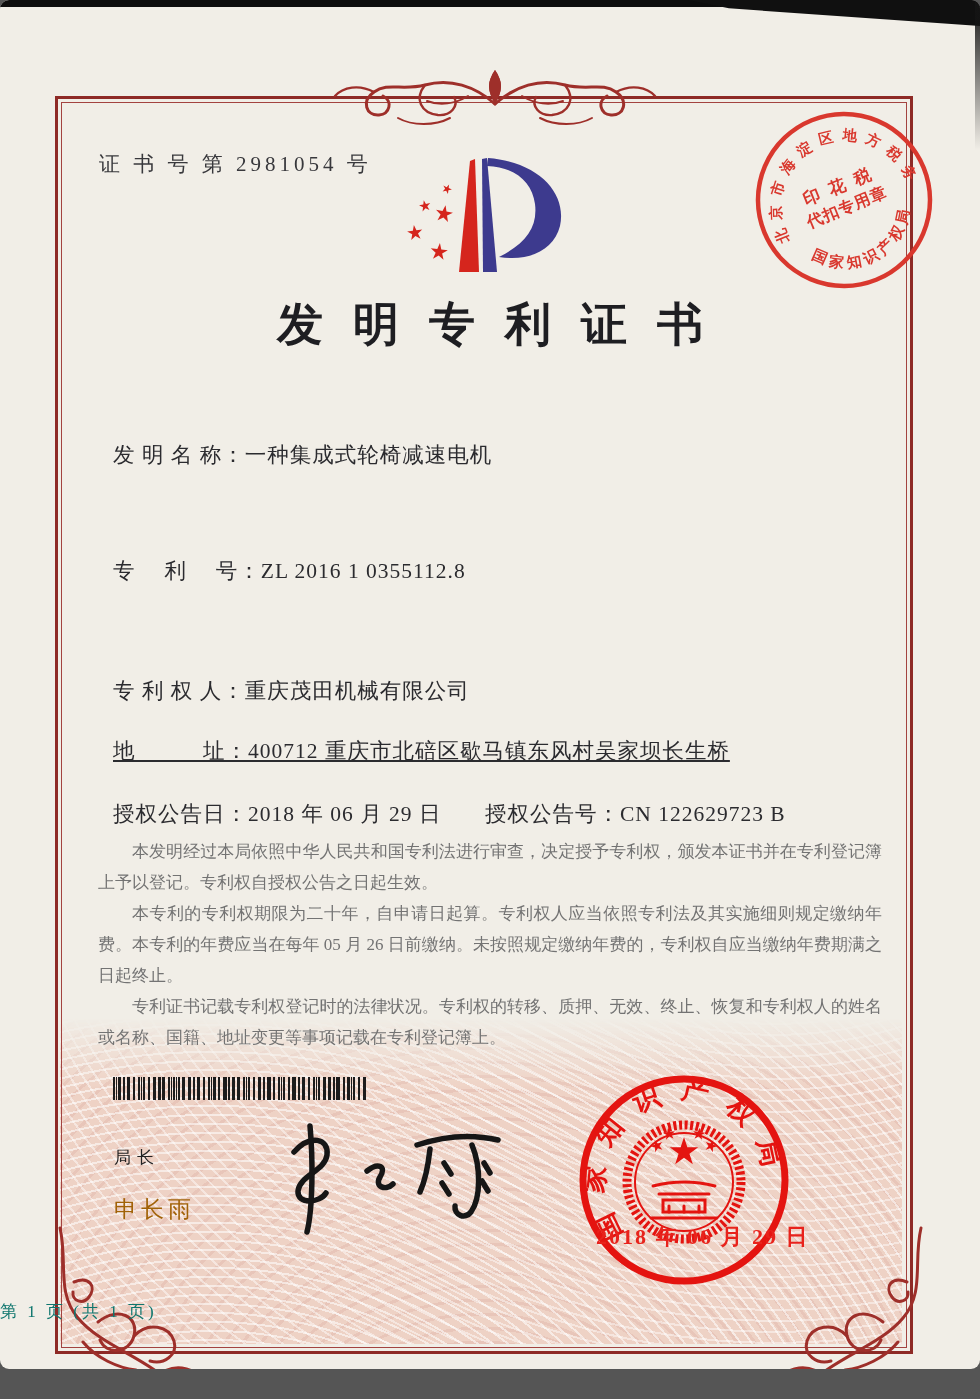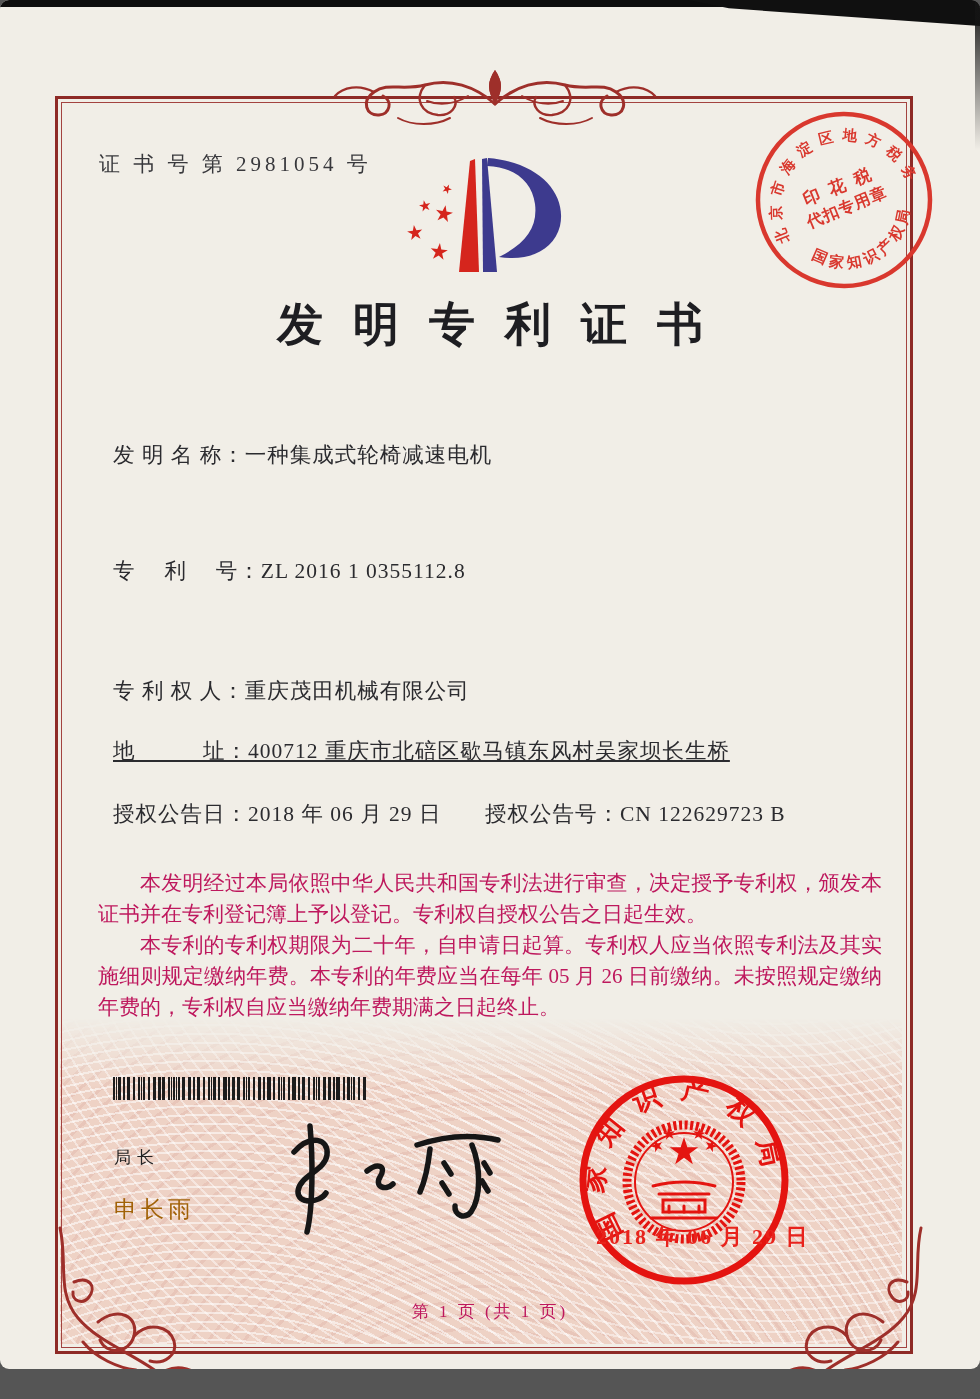--- a/index.html
+++ b/index.html
@@ -31,34 +31,34 @@
     mask-image:linear-gradient(180deg,transparent 0,#000 70px);
   }
   .abs{position:absolute;}
   .cert-no{left:99px;top:150px;font-size:21px;letter-spacing:4px;color:#38383c;}
   .title{left:0;right:0;top:294px;text-align:center;font-size:46px;font-weight:700;
     letter-spacing:30px;text-indent:30px;color:#1e1e22;}
   .field-row{left:113px;font-size:21.5px;white-space:nowrap;color:#2b2b2f;}
   .field-label{letter-spacing:1px;}
   .field-value{letter-spacing:1px;}
   .field-col2{position:absolute;left:372px;top:0;white-space:nowrap;}
-  .paras{left:98px;top:868px;width:784px;font-size:21px;line-height:31px;
-    text-align:justify;color:#be185d;}
+  .paras{left:98px;top:836px;width:784px;font-size:17px;line-height:31px;
+    text-align:justify;color:#737373;}
   .paras p{margin:0;text-indent:2em;}
   .barcode{left:113px;top:1077px;width:253px;height:23px;
     background-image:
       repeating-linear-gradient(90deg,#1c1c1c 0 2px,rgba(0,0,0,0) 2px 5px),
       repeating-linear-gradient(90deg,#1c1c1c 0 1px,rgba(0,0,0,0) 1px 7px),
       repeating-linear-gradient(90deg,rgba(0,0,0,0) 0 3px,#1c1c1c 3px 4px,rgba(0,0,0,0) 4px 11px);
   }
   .director-title{left:114px;top:1146px;font-size:17px;letter-spacing:6px;color:#222;}
   .director-name{left:114px;top:1194px;font-size:23px;letter-spacing:4px;color:#a16207;}
   .seal-date{left:596px;top:1222px;font-size:22px;letter-spacing:2px;color:#e8231c;
     font-weight:600;}
-  .footer{left:0;right:0;top:1300px;text-align:center;font-size:17px;letter-spacing:3px;color:#be185d;}
+  .footer{left:0;right:0;top:1300px;font-size:17px;letter-spacing:3px;color:#0f766e;}
   svg{display:block;}
   .red-stroke{stroke:#9e2f2a;fill:none;stroke-linecap:round;stroke-linejoin:round;}
 </style>
 </head>
 <body>
 
 <div class="page">
 
   <svg width="0" height="0" style="position:absolute">
     <defs>
@@ -156,20 +156,21 @@
   <div class="abs field-row" style="top:780px;margin-top:19px;">
     <span class="field-label">授权公告日：</span><span class="field-value">2018 年 06 月 29 日</span>
     <span class="field-col2">
       <span class="field-label">授权公告号：</span><span class="field-value">CN 122629723 B</span>
     </span>
   </div>
 
   <div class="abs paras">
     <p>本发明经过本局依照中华人民共和国专利法进行审查，决定授予专利权，颁发本证书并在专利登记簿上予以登记。专利权自授权公告之日起生效。</p>
     <p>本专利的专利权期限为二十年，自申请日起算。专利权人应当依照专利法及其实施细则规定缴纳年费。本专利的年费应当在每年 05 月 26 日前缴纳。未按照规定缴纳年费的，专利权自应当缴纳年费期满之日起终止。</p>
+    <p>专利证书记载专利权登记时的法律状况。专利权的转移、质押、无效、终止、恢复和专利权人的姓名或名称、国籍、地址变更等事项记载在专利登记簿上。</p>
   </div>
 
   <div class="abs barcode"></div>
 
   <div class="abs director-title">局长</div>
   <div class="abs director-name">申长雨</div>
 
   <svg class="abs" style="left:232px;top:1118px;" width="300" height="122" viewBox="0 0 300 122">
     <g fill="none" stroke="#161616" stroke-width="5.5" stroke-linecap="round" stroke-linejoin="round">
       <path d="M62,34 C78,16 97,20 95,37 C93,53 68,57 66,73 C65,87 88,85 94,75"></path>

